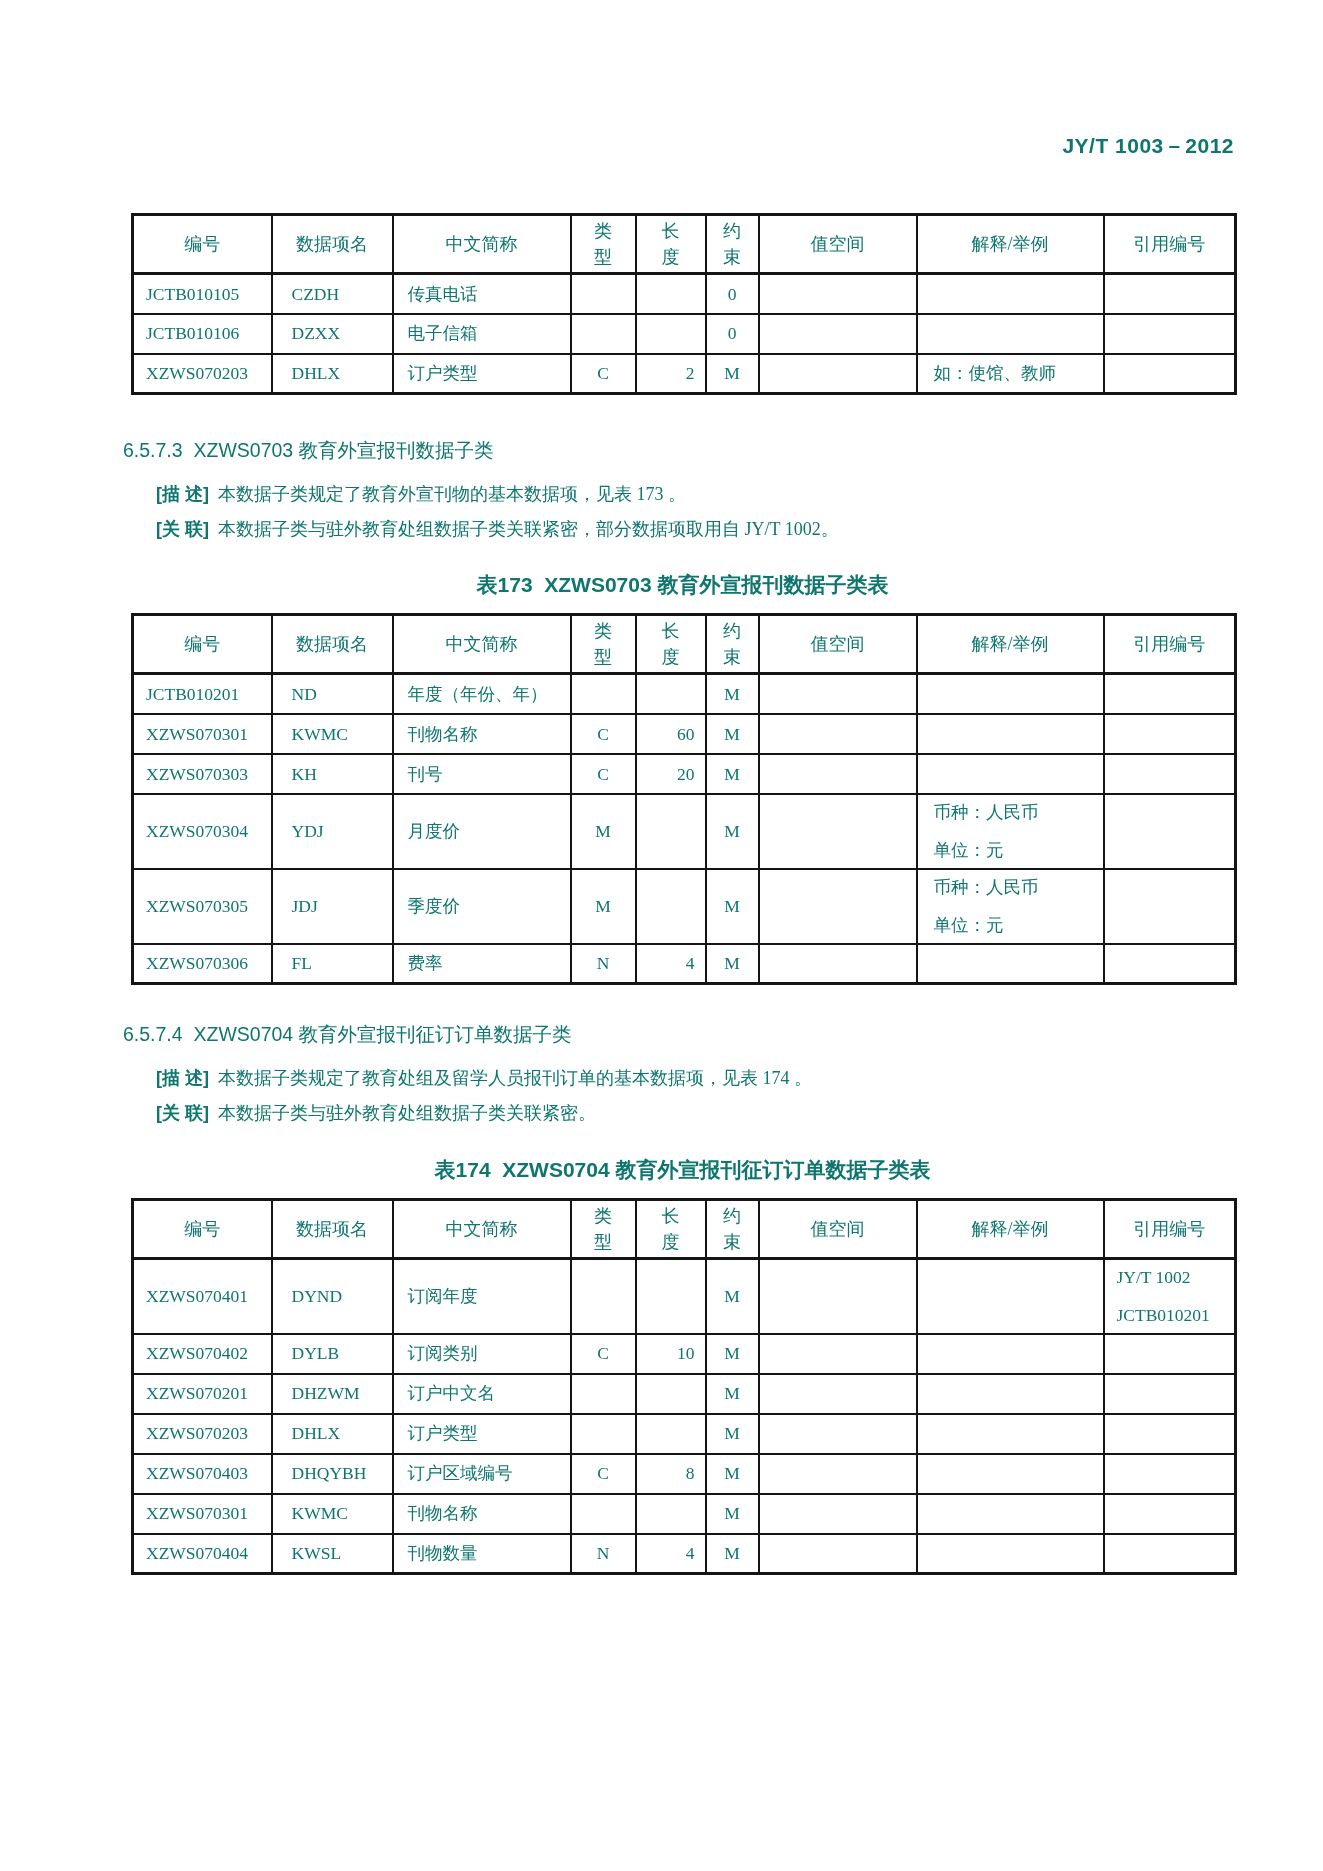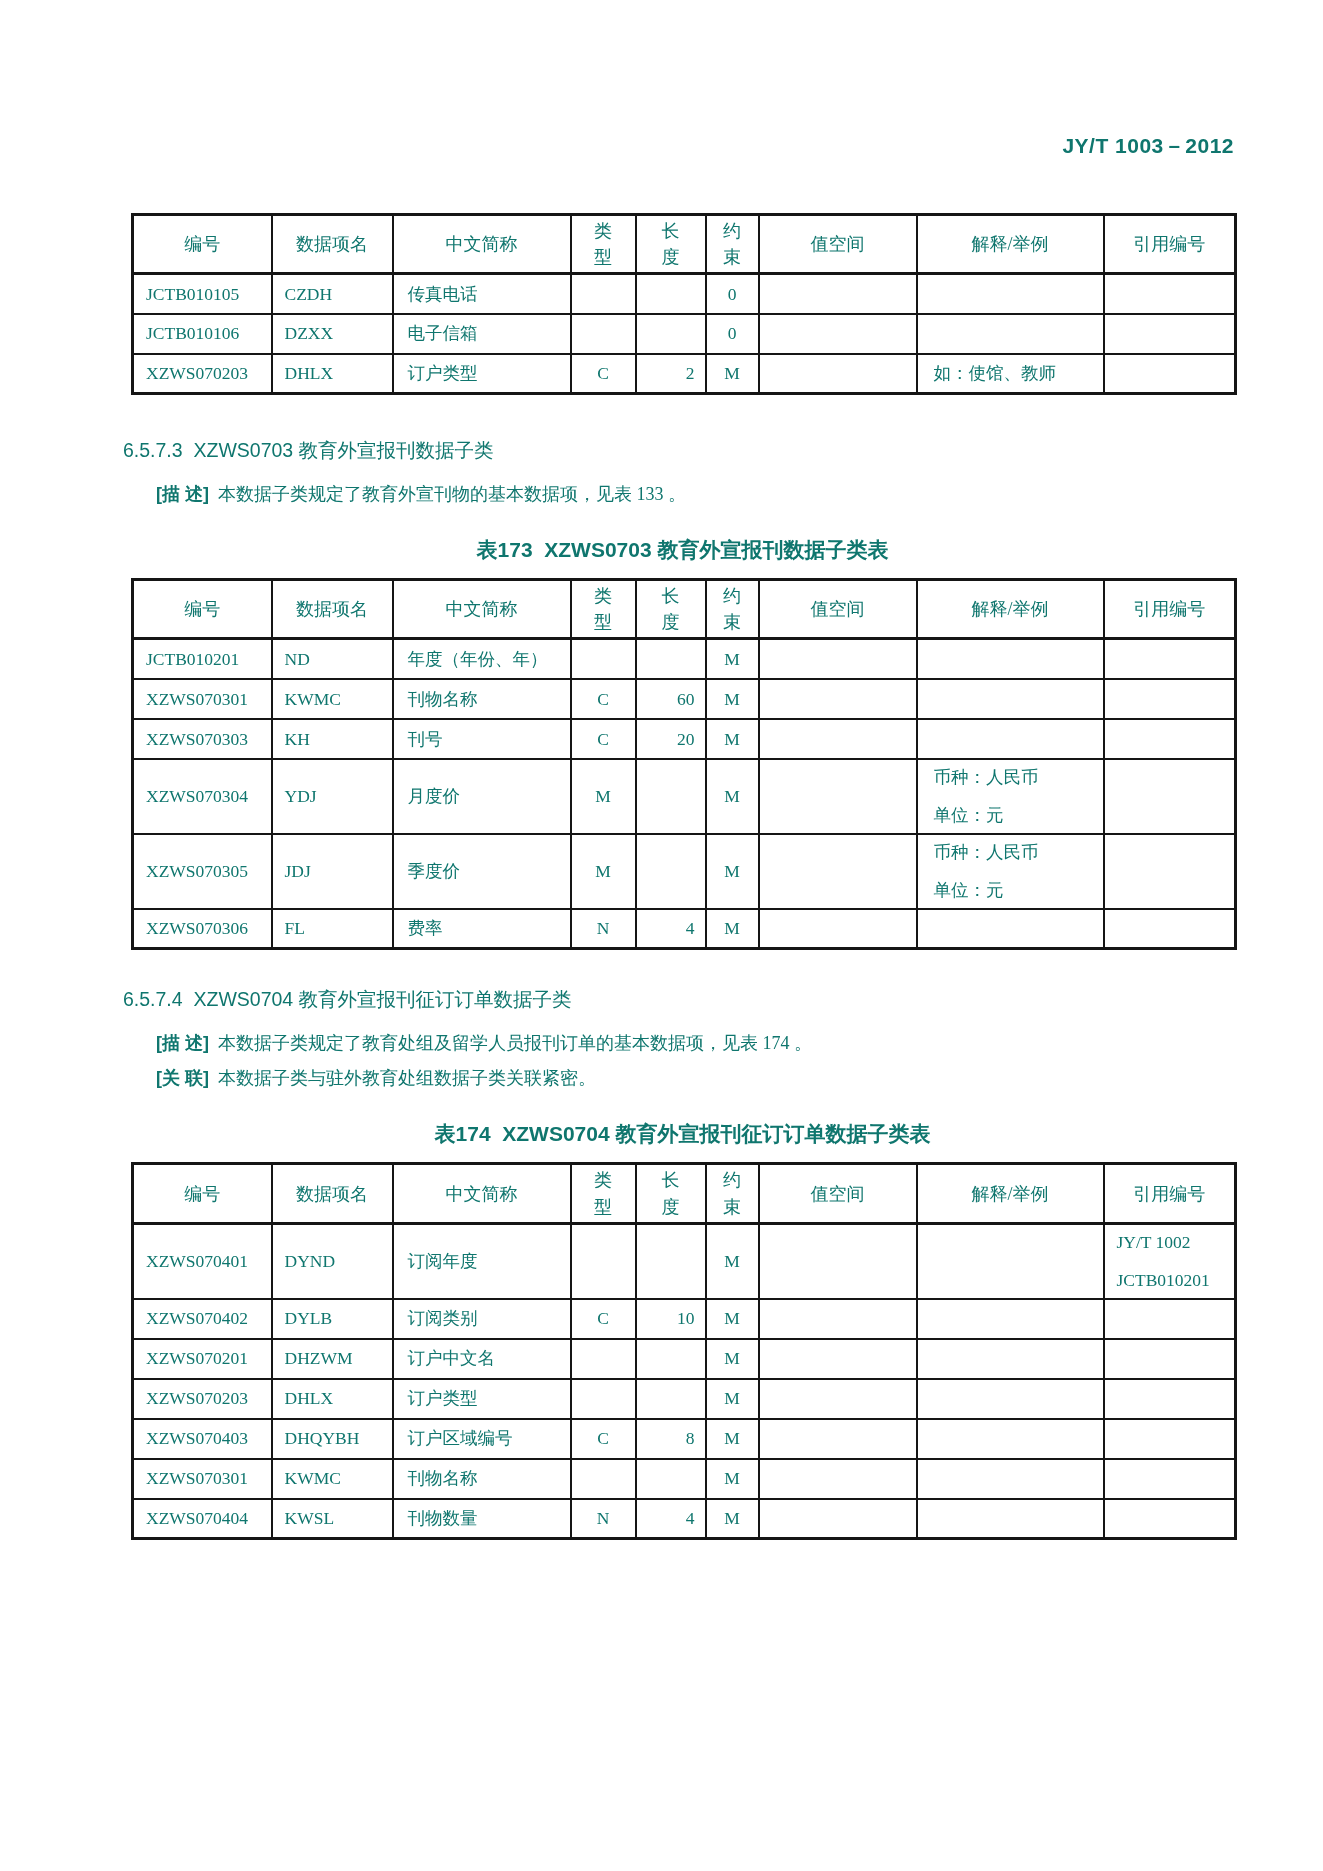--- a/index.html
+++ b/index.html
@@ -44,21 +44,21 @@
     border-bottom: 3px solid #151515;
     height: 57px;
     font-weight: normal;
     text-align: center;
     font-size: 18px;
     padding: 2px;
   }
   .th-line { line-height: 1.45; }
   table.data-table td { height: 40px; padding: 5px 6px; }
   table.data-table td:nth-child(1) { text-align: left;  padding-left: 12px; }
-  table.data-table td:nth-child(2) { text-align: left;  padding-left: 12px; }
+  table.data-table td:nth-child(2) { text-align: left;  padding-left: 19px; }
   table.data-table td:nth-child(3) { text-align: left;  padding-left: 14px; }
   table.data-table td:nth-child(4) { text-align: center; }
   table.data-table td:nth-child(5) { text-align: right; padding-right: 10px; }
   table.data-table td:nth-child(6) { text-align: center; }
   table.data-table td:nth-child(7) { text-align: center; }
   table.data-table td:nth-child(8) { text-align: left;  padding-left: 16px; }
   table.data-table td:nth-child(9) { text-align: left;  padding-left: 12px; }
   .cell-line { line-height: 1.4; }
   .cell-line + .cell-line { margin-top: 14px; }
   .sec-heading {
@@ -213,21 +213,22 @@
           <td>
             <div class="cell-line">如：使馆、教师</div>
           </td>
           <td></td>
         </tr>
       </tbody>
   </table>
 
   <h3 class="sec-heading">6.5.7.3  XZWS0703 教育外宣报刊数据子类</h3>
 
-  <p class="para"><span class="para-label">[描 述]</span><span>本数据子类规定了教育外宣刊物的基本数据项，见表 133 。</span></p>
+  <p class="para"><span class="para-label">[描 述]</span><span>本数据子类规定了教育外宣刊物的基本数据项，见表 173 。</span></p>
+  <p class="para"><span class="para-label">[关 联]</span><span>本数据子类与驻外教育处组数据子类关联紧密，部分数据项取用自 JY/T 1002。</span></p>
 
   <div class="table-caption">表173  XZWS0703 教育外宣报刊数据子类表</div>
 
   <table class="data-table tbl-after-caption">
     <colgroup>
       <col style="width:139px">
         <col style="width:121px">
         <col style="width:178px">
       <col style="width:65px">
         <col style="width:70px">

